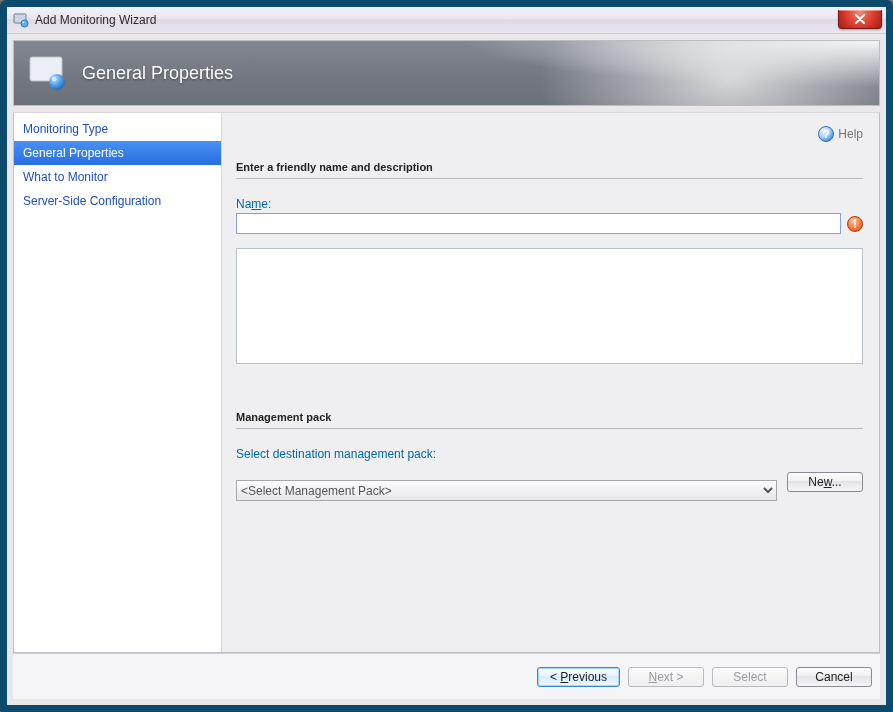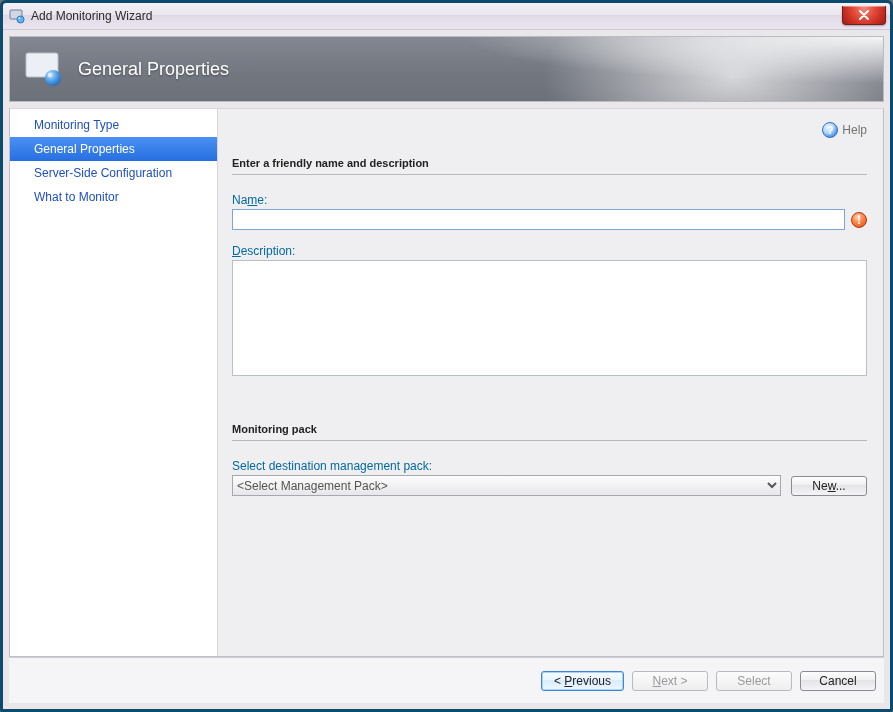--- a/index.html
+++ b/index.html
@@ -9,21 +9,21 @@
     font-size: 12px;
     background: #808080;
     width: 893px;
     height: 712px;
     overflow: hidden;
   }
   .window {
     width: 893px;
     height: 712px;
     background: #e9e7ea;
-    border: 3px solid #0c4a6e;
+    border: 7px solid #0c4a6e;
     border-radius: 6px 6px 2px 2px;
     box-shadow: 0 0 6px rgba(0,0,0,.4);
     display: flex;
     flex-direction: column;
     position: relative;
   }
   
   .titlebar {
     height: 27px;
     background: linear-gradient(#f5f1f7 0%, #eae6ef 45%, #dfd9e6 46%, #eae6ef 100%);
@@ -101,21 +101,21 @@
     background: #efeef1;
     min-height: 0;
   }
   .sidebar {
     width: 208px;
     background: #ffffff;
     border-right: 1px solid #d6d6dc;
     padding-top: 4px;
   }
   .nav-item {
-    padding: 5px 10px 5px 24px;
+    padding: 5px 10px 5px 9px;
     font-size: 12px;
     color: #1f4fbf;
     cursor: default;
   }
   .nav-item.selected {
     background: linear-gradient(#4a90f5, #276fe0);
     color: #ffffff;
   }
 
   .main {
@@ -185,20 +185,21 @@
   }
   .select-row { display:flex; gap:10px; align-items:center; }
   select.mp-select {
     flex:1 1 auto;
     height: 21px;
     font-family: inherit;
     font-size: 12px;
     color: #555;
     background: linear-gradient(#fcfcfc,#e7e7eb);
     border: 1px solid #a7a7ae;
+    margin-top: 17px;
   }
   .btn {
     height: 20px;
     min-width: 76px;
     padding: 0 12px;
     font-family: inherit;
     font-size: 12px;
     background: linear-gradient(#fdfdfd 0%, #f0f0f2 45%, #e4e4e8 46%, #f4f4f6 100%);
     border: 1px solid #8b8b94;
     border-radius: 3px;
@@ -263,48 +264,45 @@
         </defs>
       </svg>
     </div>
     <div class="banner-title">General Properties</div>
   </div>
 
   <div class="content">
     <div class="sidebar">
       <div class="nav-item link">Monitoring Type</div>
       <div class="nav-item selected">General Properties</div>
+      <div class="nav-item link">What to Monitor</div>
       <div class="nav-item link">Server-Side Configuration</div>
-      <div class="nav-item link">What to Monitor</div>
     </div>
 
     <div class="main">
       <div class="help-row">
         <span class="help-icon">?</span>
         <span class="help-link">Help</span>
       </div>
 
       <div class="section-title">Enter a friendly name and description</div>
 
       <div class="field-label">
         <span>Na</span><span class="underline-char">m</span><span>e:</span>
       </div>
       <div class="name-row">
         <input type="text" class="text-input" value="" style="">
         <span class="err-icon">!</span>
       </div>
 
-      <div class="field-label">
-        <span class="underline-char">D</span><span>escription:</span>
-      </div>
       <div class="desc-area-wrap">
         <textarea class="desc-area" style=""></textarea>
       </div>
 
-      <div class="section-title">Monitoring pack</div>
+      <div class="section-title">Management pack</div>
 
       <div class="field-label" style="">Select destination management pack:</div>
       <div class="select-row">
         <select class="mp-select">
           <option selected="">&lt;Select Management Pack&gt;</option>
         </select>
         <button class="btn">
           <span>Ne</span><span class="underline-char">w</span><span>...</span>
         </button>
       </div>

